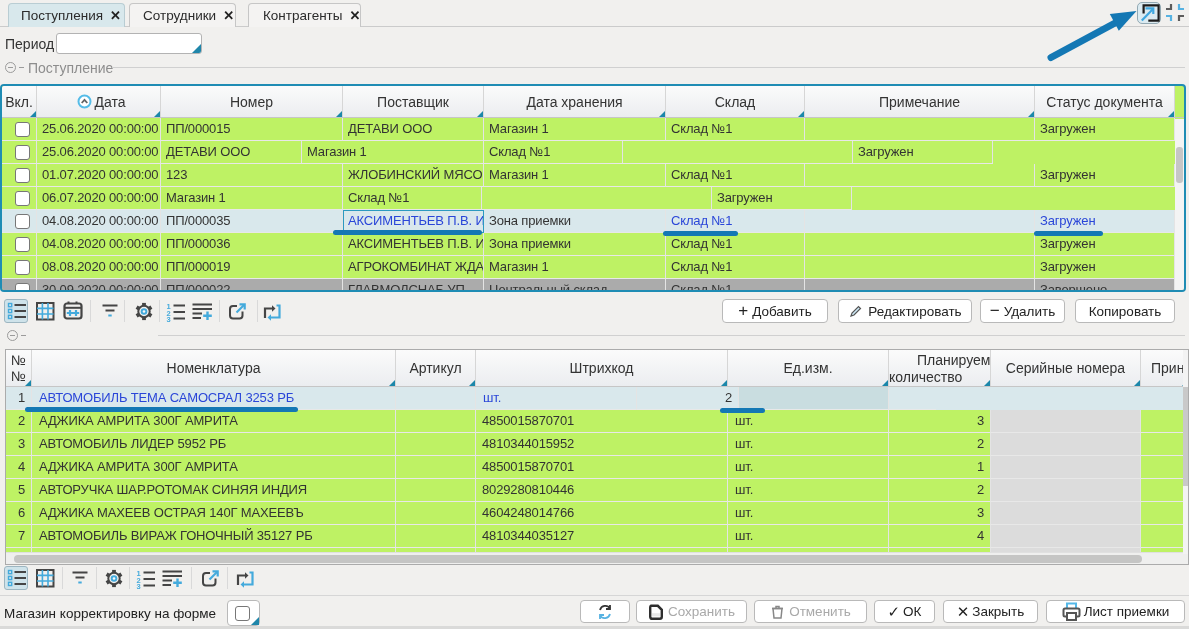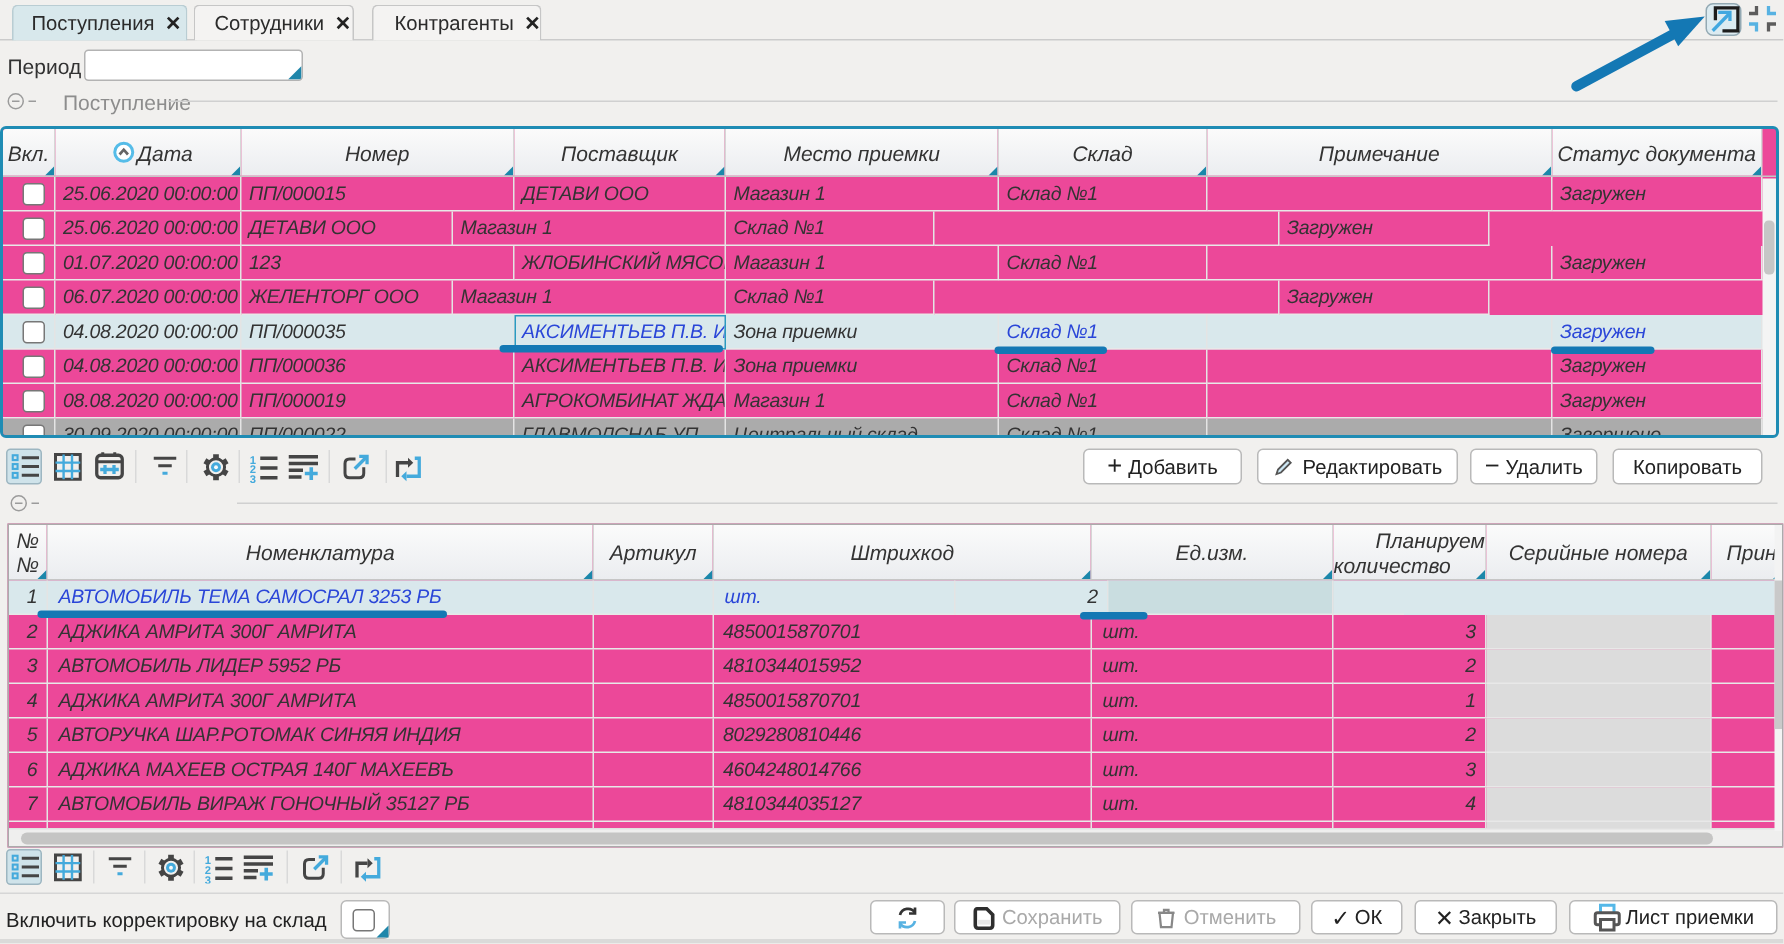--- a/index.html
+++ b/index.html
@@ -13,21 +13,21 @@
 .topline { position:absolute; left:0; top:26px; width:1189px; height:1px; background:#cbcbcb; }
 
 
 .grp { position:absolute; font-size:14px; color:#8d8d8d; }
 .grpline { position:absolute; height:1px; background:#d0d0d0; }
 .gcirc { position:absolute; width:11px; height:11px; border:1px solid #9b9b9b; border-radius:50%; }
 .gcirc:before { content:""; position:absolute; left:2px; right:2px; top:4px; height:1px; background:#9b9b9b; }
 .gdash { position:absolute; width:5px; height:1px; background:#9b9b9b; }
 
 
-.tbl { position:absolute; background:#ec4899; overflow:hidden;font-style:italic; }
+.tbl { position:absolute; background:#bef264; overflow:hidden; }
 .hrow { display:flex; }
 .hrow { border-bottom:1px solid #c6c6c6; }
 .hcell { position:relative; display:flex; align-items:center; justify-content:center; font-size:14px; color:#333; border-right:1px solid #d6d6d6; background:linear-gradient(#fbfbfb,#ebedf0); overflow:hidden; }
 .hcell:after { content:""; position:absolute; right:0; bottom:0; border-left:6px solid transparent; border-bottom:6px solid #1b87aa; }
 .row { display:flex; }
 .cell { border-right:1px solid #e4e4e4; border-bottom:1px solid #e8e8e8; font-size:13px; line-height:22px; padding-left:5px; white-space:nowrap; overflow:hidden; letter-spacing:-0.15px; }
 .blue { color:#2a46d8; }
 
 
 .ann { position:absolute; height:5px; border-radius:2.5px; background:#1478b4; }
@@ -71,33 +71,33 @@
   <path d="M96.5 11 L69.8 14 L78.8 30.8 Z" fill="#1478b4"></path>
 </svg>
 
 <div class="abs" style="left:5px; top:36px; font-size:14px; color:#333;">Период</div>
 <div class="abs" style="left:56px; top:33px; width:146px; height:21px; background:#fff; border:1px solid #b3b3b3; border-radius:3px; overflow:hidden;">
   <div style="position:absolute; right:0; bottom:0; border-left:9px solid transparent; border-bottom:9px solid #1f86aa;"></div>
 </div>
 
 <div class="gcirc" style="left:5px; top:62px;"></div>
 <div class="gdash" style="left:19px; top:67px;"></div>
-<div class="grp" style="left:28px; top:60px;margin-left:14px;">Поступление</div>
+<div class="grp" style="left:28px; top:60px;">Поступление</div>
 <div class="grpline" style="left:112px; top:67px; width:1073px;"></div>
 
 <div class="tbl" style="left:0px; top:84px; width:1186px; height:208px; border:2px solid #1f8cb4; border-radius:4px;">
   <div class="hrow" style="height:32px;">
     <div class="hcell" style="width:35px;">Вкл.</div>
     <div class="hcell" style="width:124px;"><svg width="15" height="15" style="margin:0 2px 0 6px;">
           <circle cx="7.5" cy="7.5" r="6" fill="#fff" stroke="#55bce8" stroke-width="2"></circle>
           <path d="M4.7 9 L7.5 5.8 L10.3 9" fill="none" stroke="#666" stroke-width="1.8"></path>
         </svg>Дата</div>
     <div class="hcell" style="width:182px;">Номер</div>
     <div class="hcell" style="width:141px;">Поставщик</div>
-    <div class="hcell" style="width:182px;">Место приемки</div>
+    <div class="hcell" style="width:182px;">Дата хранения</div>
     <div class="hcell" style="width:139px;">Склад</div>
     <div class="hcell" style="width:230px;">Примечание</div>
     <div class="hcell" style="width:140px;">Статус документа</div>
   </div>
 
   <div id="t1rows">
       <div class="row" style="height:23px;">
         <div class="cell" style="width:35px; display:flex; align-items:center; padding-left:0;">
           <div class="cb" style="margin-left:13px;"></div>
         </div>
@@ -130,21 +130,20 @@
         <div class="cell" style="width:182px;">Магазин 1</div>
         <div class="cell" style="width:139px;">Склад №1</div>
         <div class="cell" style="width:230px;"></div>
         <div class="cell" style="width:140px;">Загружен</div>
       </div>
       <div class="row" style="height:23px;">
         <div class="cell" style="width:35px; display:flex; align-items:center; padding-left:0;">
           <div class="cb" style="margin-left:13px;"></div>
         </div>
         <div class="cell" style="width:124px;">06.07.2020 00:00:00</div>
-        <div class="cell" style="width:141px;">ЖЕЛЕНТОРГ ООО</div>
         <div class="cell" style="width:182px;">Магазин 1</div>
         <div class="cell" style="width:139px;">Склад №1</div>
         <div class="cell" style="width:230px;"></div>
         <div class="cell" style="width:140px;">Загружен</div>
       </div>
       <div class="row" style="height:23px;background:#d9e8ec;">
         <div class="cell" style="width:35px; display:flex; align-items:center; padding-left:0;">
           <div class="cb" style="margin-left:13px;"></div>
         </div>
         <div class="cell" style="width:124px;">04.08.2020 00:00:00</div>
@@ -437,21 +436,21 @@
       </svg></div>
     <div class="abs" style="left:234px; top:568px;"><svg width="21" height="21" viewBox="0 0 21 21">
         <path d="M4 17 V7.5 H11" fill="none" stroke="#454545" stroke-width="2.2"></path>
         <path d="M11 4.2 L14.5 7.5 L11 10.8 Z" fill="#454545"></path>
         <path d="M15.5 4.5 H18.5 V16.5 H10" fill="none" stroke="#44aadc" stroke-width="2.2"></path>
         <path d="M10 13.2 L6.5 16.5 L10 19.8 Z" fill="#44aadc"></path>
       </svg></div>
   </div>
 
 <div class="abs" style="left:0; top:595px; width:1189px; height:1px; background:#d6d6d6;"></div>
-<div class="abs" style="left:4px; top:606px; font-size:13.5px; color:#222;">Включить корректировку на склад</div>
+<div class="abs" style="left:4px; top:606px; font-size:13.5px; color:#222;">Магазин корректировку на форме</div>
 <div class="abs" style="left:227px; top:600px; width:33px; height:26px; background:#fff; border:1px solid #b9b9b9; border-radius:4px;">
   <div class="cb" style="position:absolute; left:7px; top:5px;"></div>
   <div style="position:absolute; right:0; bottom:0; border-left:8px solid transparent; border-bottom:8px solid #1f86aa;"></div>
 </div>
 <div class="abs" style="left:0; top:626px; width:1189px; height:3px; background:#dadad9;"></div>
 
 <div class="btn" style="left:580px; top:600px; width:50px; height:23px;" id="btnRefresh">
     <svg width="18" height="18" viewBox="0 0 18 18">
       <path d="M4 7 A5.5 5.5 0 0 1 14 5.5" fill="none" stroke="#333" stroke-width="1.8"></path>
       <path d="M14 2 V6 H10" fill="none" stroke="#333" stroke-width="1.8"></path>

